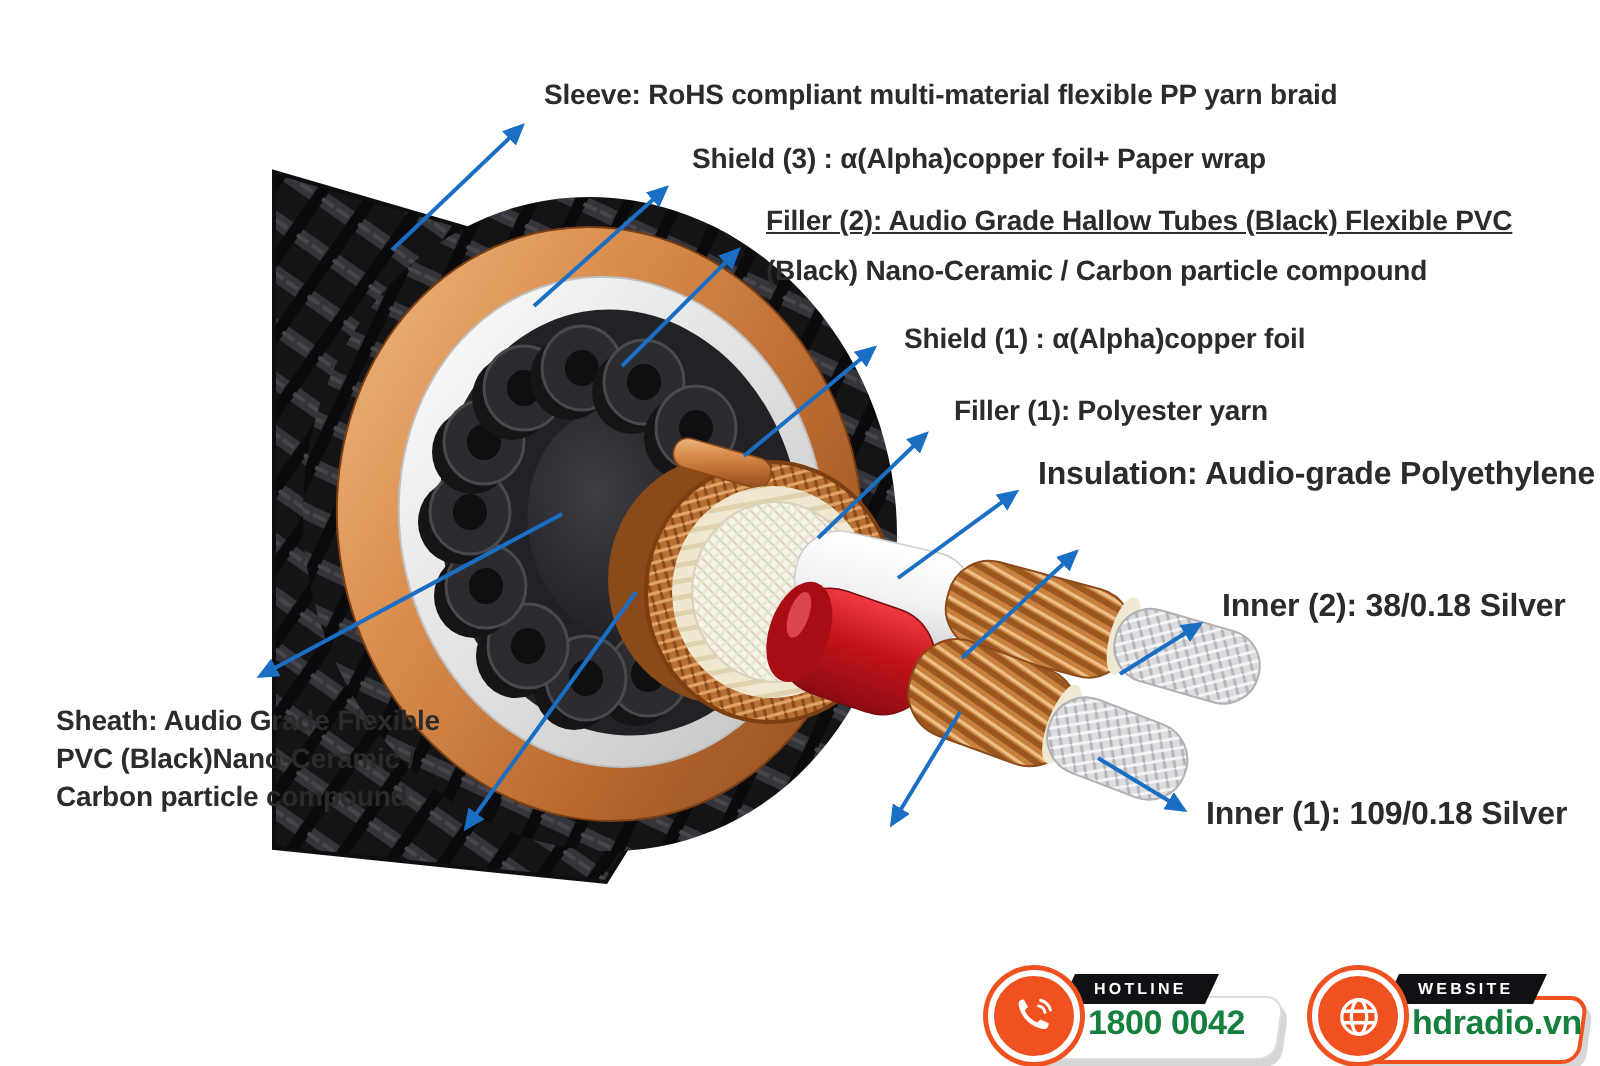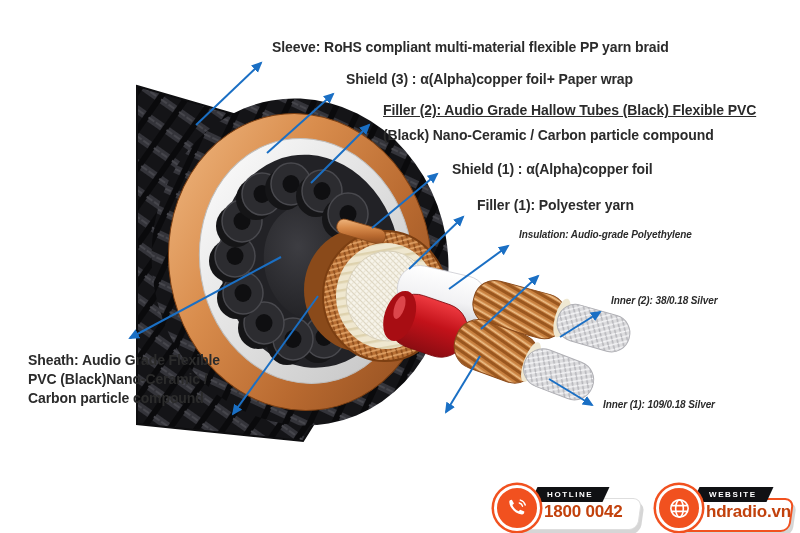--- a/index.html
+++ b/index.html
@@ -1,32 +1,32 @@
 <!DOCTYPE html>
 <html><head>
 <meta charset="utf-8">
 <style>
   html,body{margin:0;padding:0;background:#fff;}
   .canvas{position:relative;width:800px;height:533px;background:#ffffff;overflow:hidden;
           font-family:"Liberation Sans",sans-serif;}
   svg.scene{position:absolute;left:0;top:0;}
   .lbl{position:absolute;color:#2b2b2b;font-weight:700;white-space:nowrap;letter-spacing:-0.1px;}
   .lbl.big{font-size:14px;}
-  .lbl.small{font-size:10px;font-style:italic;}
+  .lbl.small{font-size:16px;}
   .badge{position:absolute;height:46px;}
   .badge-pill{position:absolute;left:20px;top:11px;height:30px;background:#fff;
               border:1px solid #dedede;border-radius:9px;transform:skewX(-8deg);
               box-shadow:3px 4px 0 rgba(0,0,0,0.16);}
   .badge.website .badge-pill{border:2px solid #f1511f;}
   .badge-tag{position:absolute;left:42px;top:0;height:15px;background:#101114;
              display:flex;align-items:center;padding:0 13px;transform:skewX(-25deg);}
   .badge-tag span{display:inline-block;transform:skewX(25deg);color:#fff;font-size:8px;
                   font-weight:700;letter-spacing:1.6px;}
   .badge-value{position:absolute;left:52px;top:15px;font-size:17px;font-weight:800;
-               color:#c2410c;letter-spacing:-0.2px;}
+               color:#15803d;letter-spacing:-0.2px;}
   .badge-circle{position:absolute;left:2px;top:-2px;width:40px;height:40px;border-radius:50%;
                 background:#f1511f;border:3px solid #fff;box-shadow:0 0 0 2.5px #f1511f;
                 display:flex;align-items:center;justify-content:center;}
 </style>
 </head>
 <body>
 
 <div class="canvas">
 
   <svg class="scene" width="800" height="533" viewBox="0 0 800 533">

